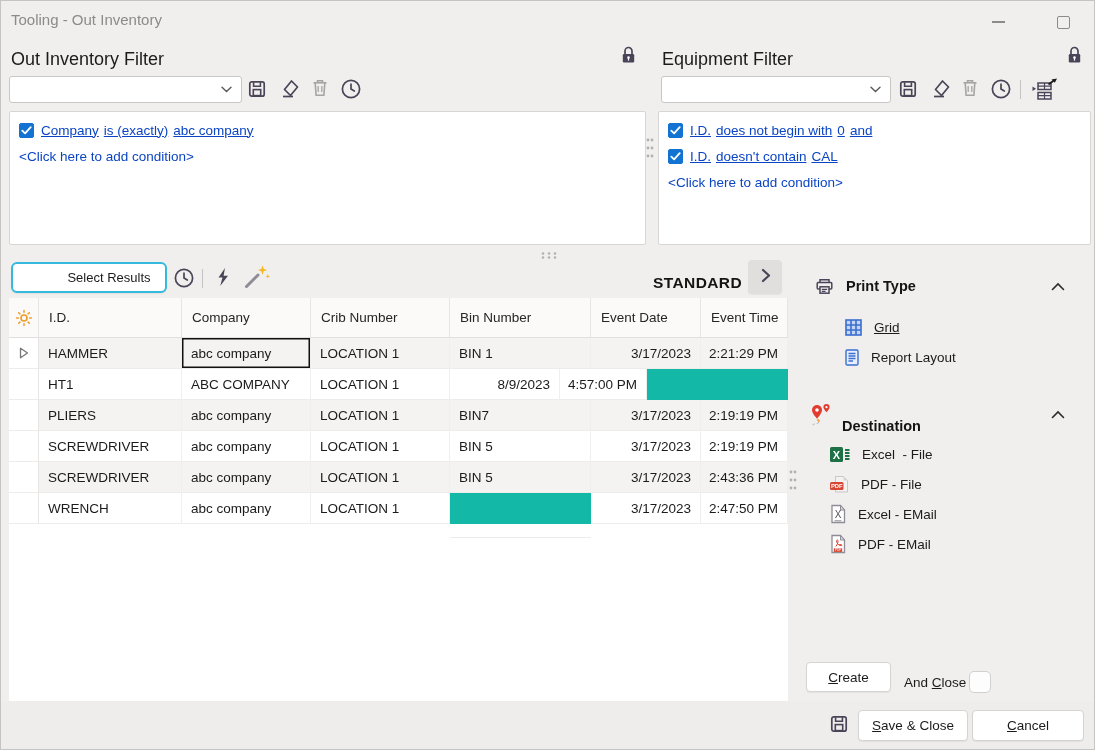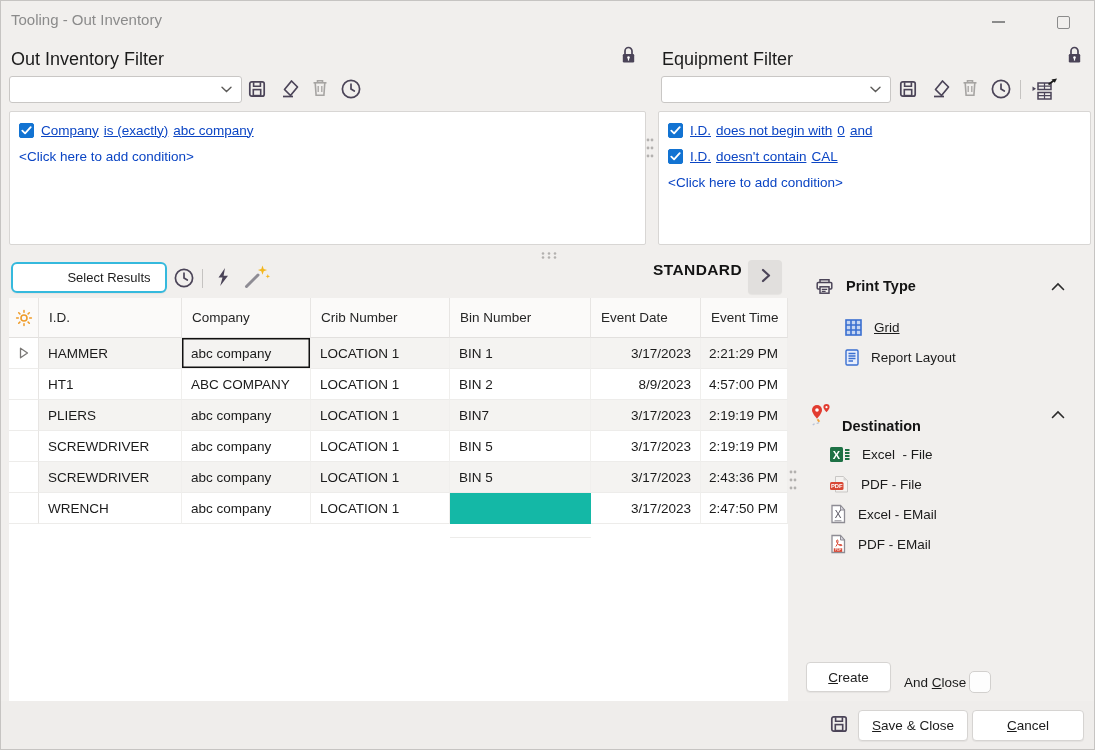--- a/index.html
+++ b/index.html
@@ -233,21 +233,21 @@
         <path d="M12 2L5.5 11.5h4L7.2 20 15 9.8h-4.4z" fill="#4b4458"></path>
       </svg>
     </div>
   <div class="abs iconbox" style="left:241px;top:261px;">
       <svg width="29" height="29" viewBox="0 0 29 29">
         <path d="M4.5 24.5l11.5-11.5" stroke="#8e8c94" stroke-width="3" stroke-linecap="round"></path>
         <path d="M20.5 3.5l1.2 3.4 3.4 1.2-3.4 1.2-1.2 3.4-1.2-3.4-3.4-1.2 3.4-1.2z" fill="#f3b71f"></path>
         <path d="M25.8 12l.6 1.7 1.7.6-1.7.6-.6 1.7-.6-1.7-1.7-.6 1.7-.6z" fill="#f3b71f"></path>
       </svg>
     </div>
-  <div class="abs nav-label" style="left:652px;top:259px;width:94px;">STANDARD</div>
+  <div class="abs nav-label" style="left:652px;top:272px;width:94px;">STANDARD</div>
   <div class="abs btn nav-btn iconbox" style="left:747px;top:259px;width:34px;height:34px;">
     <span><svg width="17" height="17" viewBox="0 0 17 17">
           <path d="M6 3l6 5.5L6 14" fill="none" stroke="#4b4458" stroke-width="2.2" stroke-linecap="round" stroke-linejoin="round"></path>
         </svg></span>
   </div>
 
   <div class="abs grid" id="grid" style="left:8px;top:297px;width:779px;height:403px;">
       <div class="g-header">
         <div class="g-ind" style="width: 30px; background: rgb(251, 250, 249); border-bottom: 1px solid rgb(226, 224, 222);">
           <svg width="18" height="18" viewBox="0 0 18 18">
@@ -275,21 +275,20 @@
         <div class="g-td" style="width: 139px;">LOCATION 1</div>
         <div class="g-td" style="width: 141px;">BIN 1</div>
         <div class="g-td right" style="width: 110px;">3/17/2023</div>
         <div class="g-td right" style="width: 87px;">2:21:29 PM</div>
       </div>
       <div class="g-tr">
         <div class="g-ind" style="width: 30px;"></div>
         <div class="g-td" style="width: 143px;">HT1</div>
         <div class="g-td" style="width: 129px;">ABC COMPANY</div>
         <div class="g-td" style="width: 139px;">LOCATION 1</div>
-        <div class="g-td" style="width: 141px;">BIN 2</div>
         <div class="g-td right" style="width: 110px;">8/9/2023</div>
         <div class="g-td right" style="width: 87px;">4:57:00 PM</div>
       </div>
       <div class="g-tr alt">
         <div class="g-ind" style="width: 30px;"></div>
         <div class="g-td" style="width: 143px;">PLIERS</div>
         <div class="g-td" style="width: 129px;">abc company</div>
         <div class="g-td" style="width: 139px;">LOCATION 1</div>
         <div class="g-td" style="width: 141px;">BIN7</div>
         <div class="g-td right" style="width: 110px;">3/17/2023</div>

